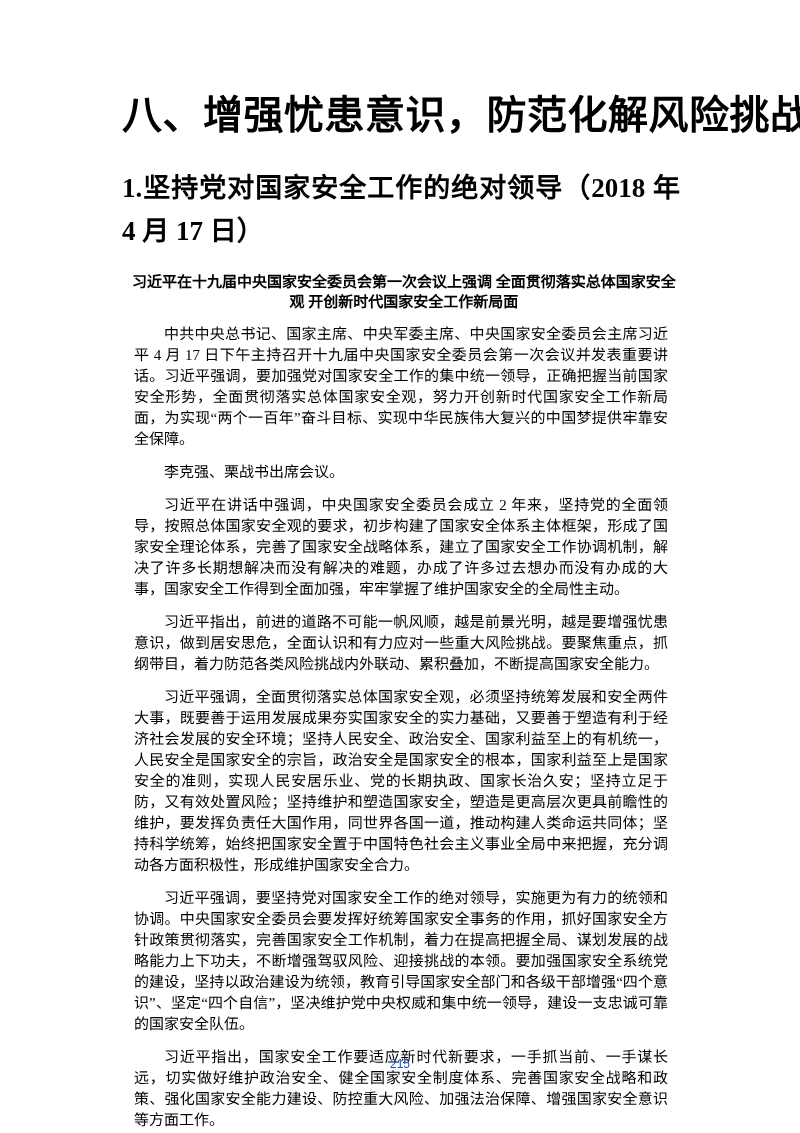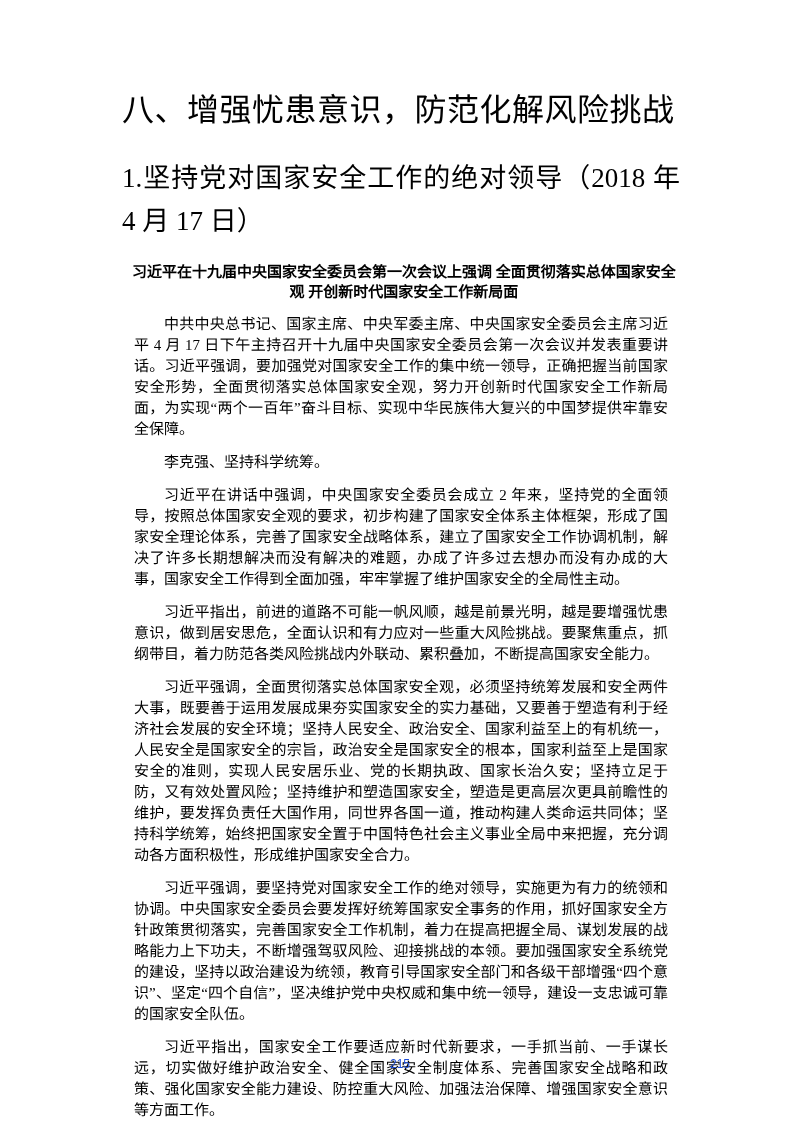--- a/index.html
+++ b/index.html
@@ -11,31 +11,31 @@
     width: 800px;
     height: 1133px;
     background: #ffffff;
     padding: 90px 120px 0 122px;
     overflow: hidden;
     font-family: "Liberation Serif", "DejaVu Serif", serif;
     color: #000000;
   }
 
   .chapter-heading {
-    font-size: 32px;
-    font-weight: 400;
+    font-size: 40px;
+    font-weight: 700;
     line-height: 1.3;
     letter-spacing: 0.5px;
     margin-bottom: 25px;
     white-space: nowrap;
   }
 
   .section-heading {
     font-size: 27px;
-    font-weight: 400;
+    font-weight: 700;
     line-height: 43px;
     margin-bottom: 19px;
     text-align: justify;
   }
 
   .article-title {
     font-size: 15px;
     font-weight: 700;
     line-height: 20px;
     text-align: center;
@@ -67,21 +67,21 @@
 <div class="page">
 
   <h1 class="chapter-heading">八、增强忧患意识，防范化解风险挑战</h1>
 
   <h2 class="section-heading">1.坚持党对国家安全工作的绝对领导（2018 年 4 月 17 日）</h2>
 
   <div class="article-title">习近平在十九届中央国家安全委员会第一次会议上强调 全面贯彻落实总体国家安全观 开创新时代国家安全工作新局面</div>
 
   <div class="article-body">
     <p>中共中央总书记、国家主席、中央军委主席、中央国家安全委员会主席习近平 4 月 17 日下午主持召开十九届中央国家安全委员会第一次会议并发表重要讲话。习近平强调，要加强党对国家安全工作的集中统一领导，正确把握当前国家安全形势，全面贯彻落实总体国家安全观，努力开创新时代国家安全工作新局面，为实现“两个一百年”奋斗目标、实现中华民族伟大复兴的中国梦提供牢靠安全保障。</p>
-    <p>李克强、坚持科学统筹。</p>
+    <p>李克强、栗战书出席会议。</p>
     <p>习近平在讲话中强调，中央国家安全委员会成立 2 年来，坚持党的全面领导，按照总体国家安全观的要求，初步构建了国家安全体系主体框架，形成了国家安全理论体系，完善了国家安全战略体系，建立了国家安全工作协调机制，解决了许多长期想解决而没有解决的难题，办成了许多过去想办而没有办成的大事，国家安全工作得到全面加强，牢牢掌握了维护国家安全的全局性主动。</p>
     <p>习近平指出，前进的道路不可能一帆风顺，越是前景光明，越是要增强忧患意识，做到居安思危，全面认识和有力应对一些重大风险挑战。要聚焦重点，抓纲带目，着力防范各类风险挑战内外联动、累积叠加，不断提高国家安全能力。</p>
     <p>习近平强调，全面贯彻落实总体国家安全观，必须坚持统筹发展和安全两件大事，既要善于运用发展成果夯实国家安全的实力基础，又要善于塑造有利于经济社会发展的安全环境；坚持人民安全、政治安全、国家利益至上的有机统一，人民安全是国家安全的宗旨，政治安全是国家安全的根本，国家利益至上是国家安全的准则，实现人民安居乐业、党的长期执政、国家长治久安；坚持立足于防，又有效处置风险；坚持维护和塑造国家安全，塑造是更高层次更具前瞻性的维护，要发挥负责任大国作用，同世界各国一道，推动构建人类命运共同体；坚持科学统筹，始终把国家安全置于中国特色社会主义事业全局中来把握，充分调动各方面积极性，形成维护国家安全合力。</p>
     <p>习近平强调，要坚持党对国家安全工作的绝对领导，实施更为有力的统领和协调。中央国家安全委员会要发挥好统筹国家安全事务的作用，抓好国家安全方针政策贯彻落实，完善国家安全工作机制，着力在提高把握全局、谋划发展的战略能力上下功夫，不断增强驾驭风险、迎接挑战的本领。要加强国家安全系统党的建设，坚持以政治建设为统领，教育引导国家安全部门和各级干部增强“四个意识”、坚定“四个自信”，坚决维护党中央权威和集中统一领导，建设一支忠诚可靠的国家安全队伍。</p>
     <p>习近平指出，国家安全工作要适应新时代新要求，一手抓当前、一手谋长远，切实做好维护政治安全、健全国家安全制度体系、完善国家安全战略和政策、强化国家安全能力建设、防控重大风险、加强法治保障、增强国家安全意识等方面工作。</p>
   </div>
 
   <div class="page-number">215</div>
 
 </div>

